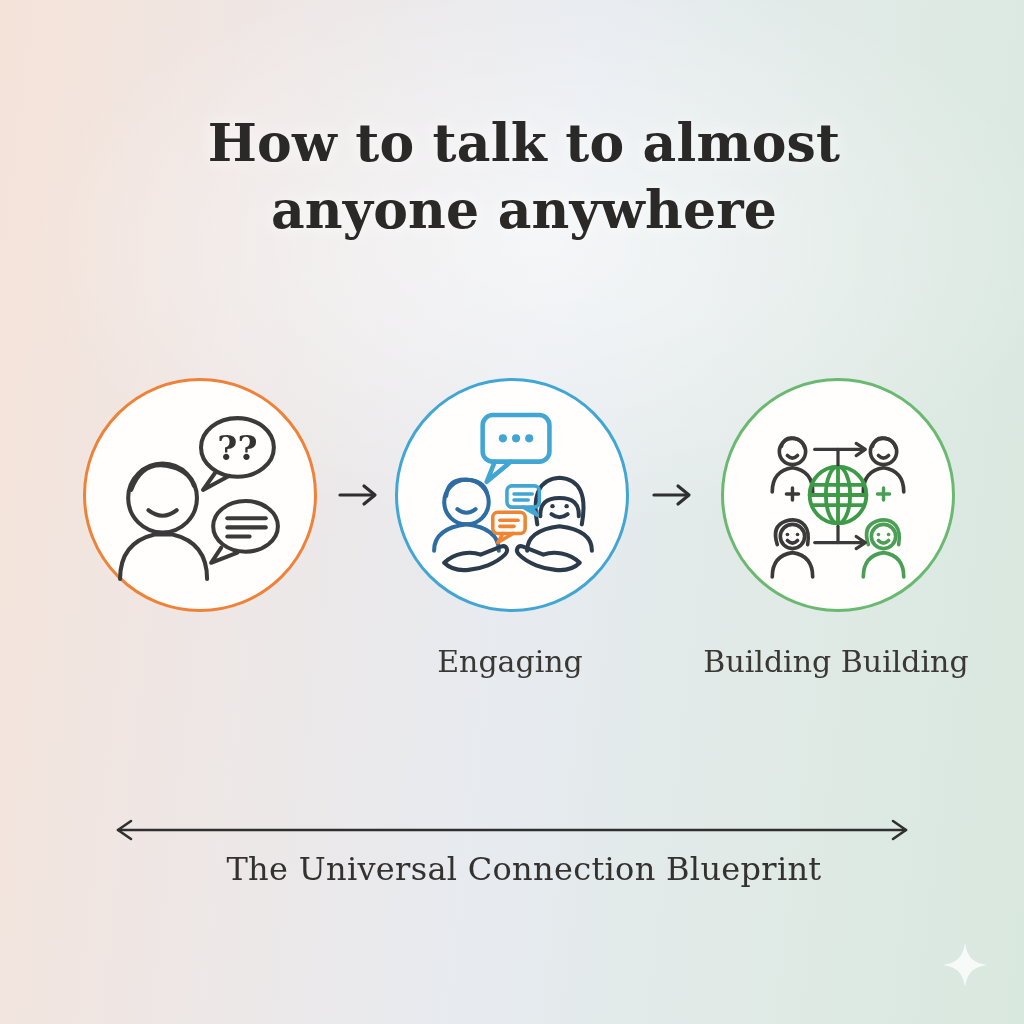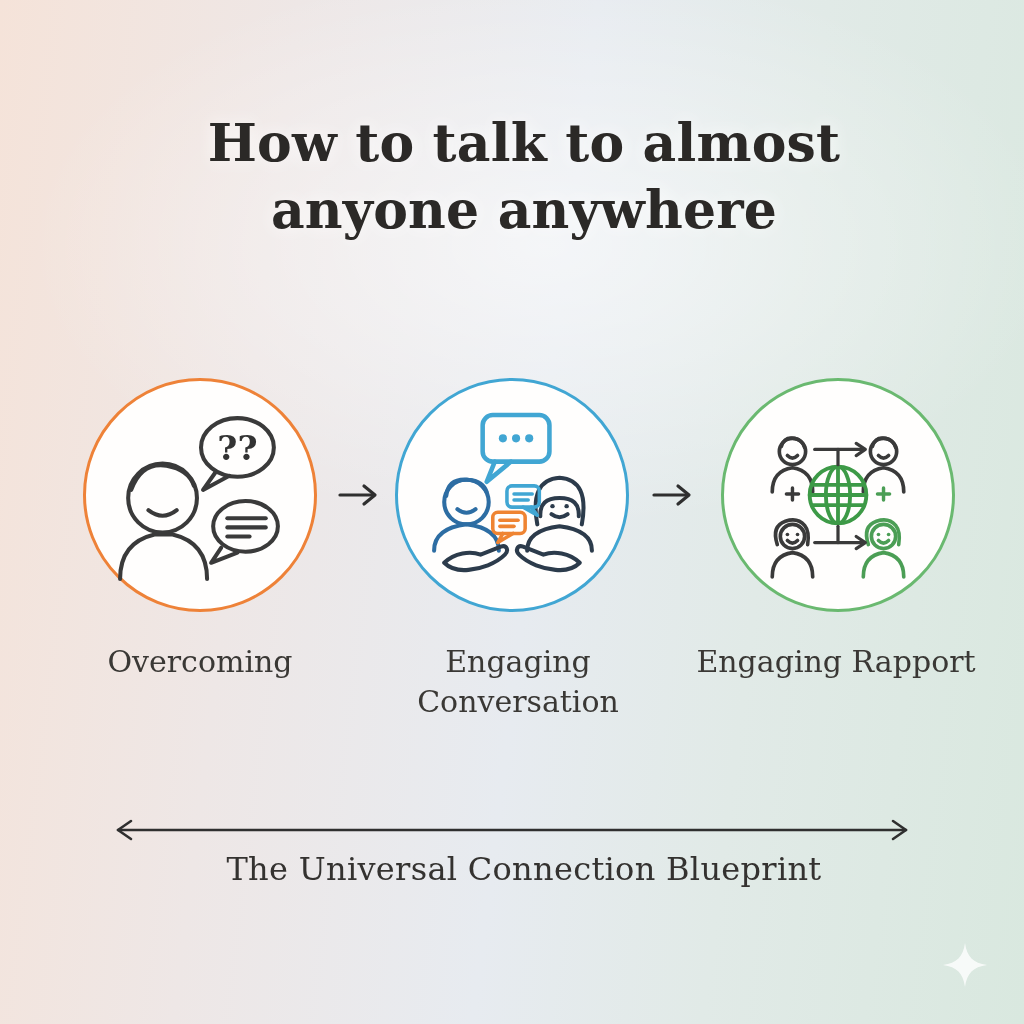--- a/index.html
+++ b/index.html
@@ -26,21 +26,21 @@
   .circle-2 { left:395px; border-color:#41a6d3; }
   .circle-3 { left:721px; border-color:#6ab970; }
   .flow-arrow { position:absolute; top:481px; width:44px; height:28px; }
   .flow-arrow-1 { left:337px; }
   .flow-arrow-2 { left:651px; }
   .step-label {
     position:absolute; top:642px; width:340px; text-align:center;
     font-size:30px; line-height:1.32; color:#3a3835;
   }
   .label-1 { left:30px; }
-  .label-2 { left:348px; }
+  .label-2 { left:340px; }
   .label-3 { left:666px; }
   .bottom-arrow { position:absolute; left:106px; top:816px; }
   .caption {
     position:absolute; top:850px; left:0; width:100%;
     text-align:center; font-size:32px; color:#343230; letter-spacing:0.3px;margin-left:12px;
   }
   .sparkle { position:absolute; left:941px; top:941px; opacity:0.8; }
   svg { display:block; }
 </style>
 </head>
@@ -187,28 +187,26 @@
         <path d="M 103 34 L 112 40 L 103 46"></path>
         <path d="M 85 40 L 85 55"></path>
         <path d="M 62 132 L 110 132"></path>
         <path d="M 103 126 L 112 132 L 103 138"></path>
         <path d="M 85 132 L 85 116"></path>
       </g>
     </svg>
   </div>
 
   <div class="step-label label-1">
-    <div>Overcoming</div>
   </div>
   <div class="step-label label-2">
     <div>Engaging</div>
-    <div>Conversation</div>
   </div>
   <div class="step-label label-3">
-    <div>Engaging Rapport</div>
+    <div>Building Building</div>
   </div>
 
   <svg class="bottom-arrow" width="812" height="28" viewBox="0 0 812 28">
     <g fill="none" stroke="#2f2f2f" stroke-width="2.6" stroke-linecap="round" stroke-linejoin="round">
       <path d="M 12 14 L 800 14"></path>
       <path d="M 25 5 L 12 14 L 25 23"></path>
       <path d="M 787 5 L 800 14 L 787 23"></path>
     </g>
   </svg>
 

